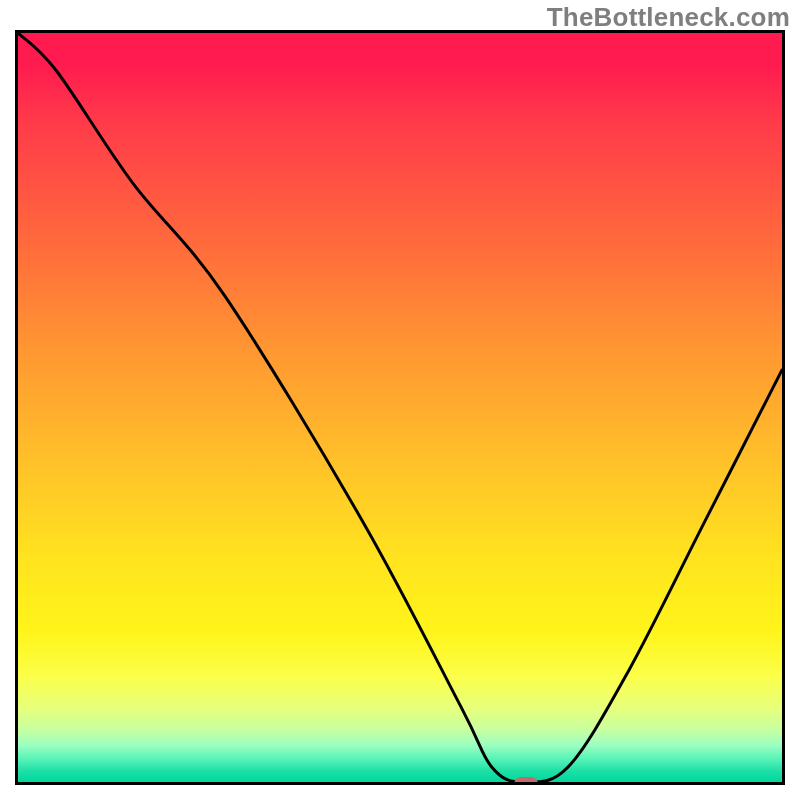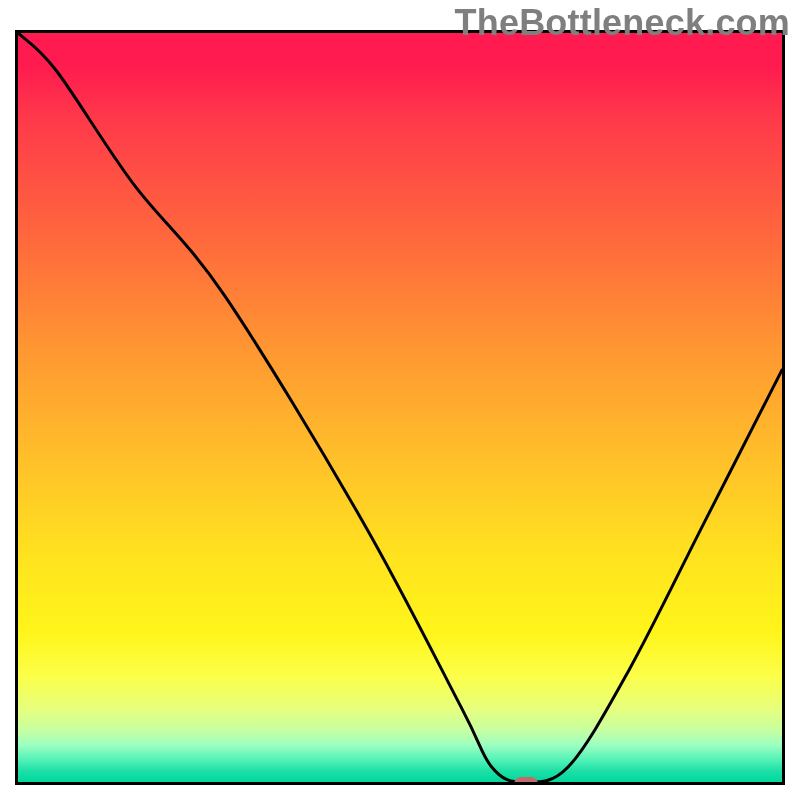--- a/index.html
+++ b/index.html
@@ -12,21 +12,21 @@
   }
   .stage {
     position: relative;
     width: 800px;
     height: 800px;
   }
   .watermark {
     position: absolute;
     top: 2px;
     right: 10px;
-    font-size: 36px;
+    font-size: 26px;
     font-weight: 600;
     color: #7f7f7f;
     letter-spacing: 0.2px;
     z-index: 5;
   }
   .plot-frame {
     position: absolute;
     left: 15px;
     top: 30px;
     width: 770px;

